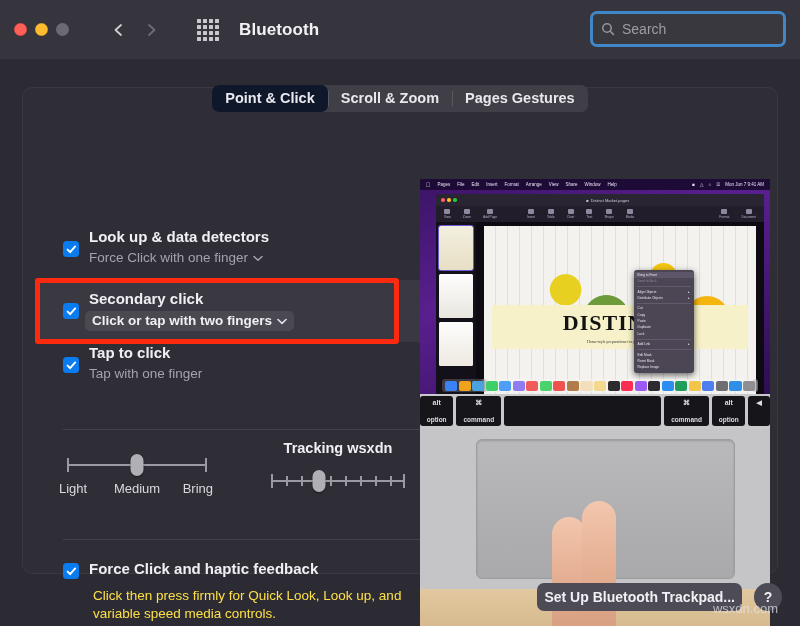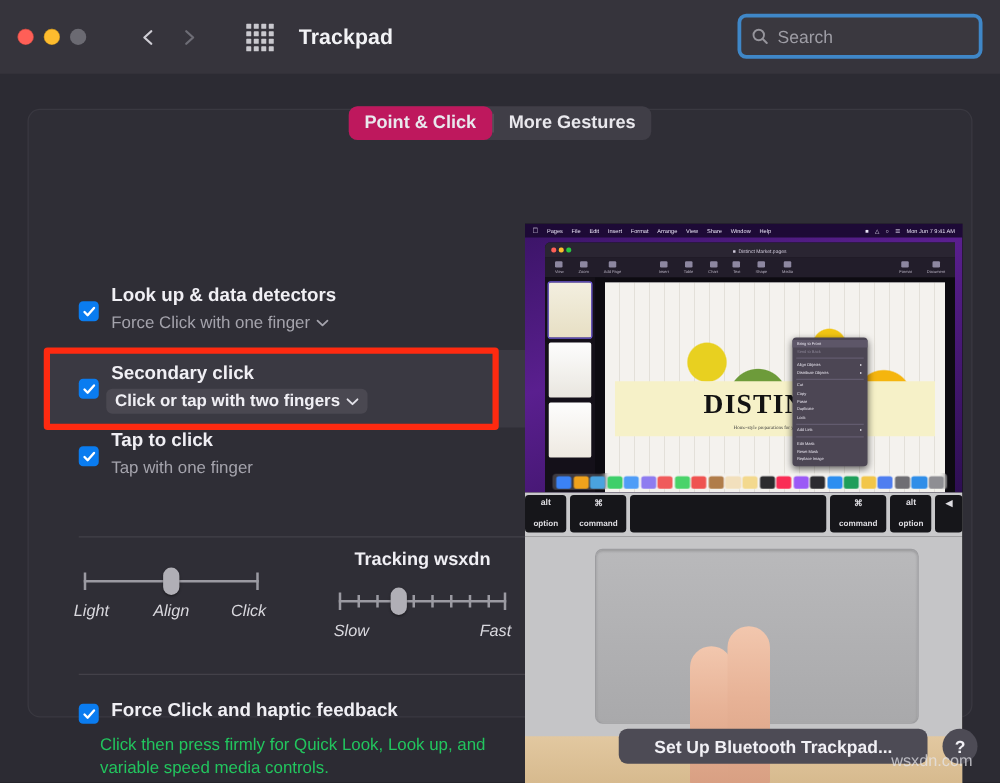--- a/index.html
+++ b/index.html
@@ -79,21 +79,21 @@
     padding: 0;
   }
   .tab {
     font-size: 14.5px; font-weight: bold;
     color: #e9e8ed;
     padding: 0 13px;
     height: 27px; line-height: 27px;
     border-radius: 7px;
     position: relative;
   }
-  .tab.active { background: #be185d; }
+  .tab.active { background: #0f172a; }
   .tab.sep::before {
     content: ""; position: absolute; left: 0; top: 6px;
     width: 1px; height: 15px; background: #5a585f;
   }
 
   .panel {
     position: absolute;
     left: 22px; top: 28px; right: 22px; bottom: 52px;
     background: #2f2e36;
     border-radius: 10px;
@@ -176,31 +176,31 @@
   .tick.mid { top: 6px; height: 10px; }
   .thumb {
     position: absolute; top: 0;
     width: 13px; height: 22px;
     border-radius: 7px;
     background: #b0afb6;
     transform: translateX(-50%);
     box-shadow: 0 1px 2px rgba(0,0,0,.45);
   }
   .endlabels {
-    position: relative; margin-top: 5px; height: 16px; font-style: italic;
+    position: relative; margin-top: 5px; height: 16px;
   }
   .endlabels span {
     position: absolute; color: #d9d8de; font-size: 13px;
     white-space: nowrap;
   }
 
   .forceclick { position: absolute; left: 0; top: 472px; width: 398px; }
   .fc-sub {
-    position: absolute; left: 57px;
-    color: #22c55e; font-size: 13.5px; line-height: 18px;
+    position: absolute; left: 70px;
+    color: #fde047; font-size: 13.5px; line-height: 18px;
     width: 320px;
   }
 
   
   .preview {
     position: absolute;
     left: 420px; top: 120px;
     width: 350px; height: 450px;
     overflow: hidden;
     background: #000;
@@ -331,21 +331,21 @@
   .bottombar {
     position: absolute; left: 0; right: 0; bottom: 0; height: 52px;
     display: flex; align-items: center; justify-content: flex-end;
     padding: 0 18px 6px 0; gap: 12px;
   }
   .btn {
     background: #4d4b55;
     color: #f1f0f5;
     font-size: 14px; font-weight: bold;
     border-radius: 7px;
-    padding: 6px 28px;
+    padding: 6px 7px;
     border: none;
     white-space: nowrap;
     font-family: "Liberation Sans", sans-serif;
     text-align: center;
   }
   .helpbtn {
     width: 28px; height: 28px; border-radius: 50%;
     background: #4d4b55; color: #f1f0f5;
     font-size: 14px; font-weight: bold;
     display: flex; align-items: center; justify-content: center;
@@ -395,21 +395,21 @@
       <i></i>
         <i></i>
         <i></i>
         <i></i>
       <i></i>
         <i></i>
         <i></i>
         <i></i>
     </div>
 
-    <div class="wintitle">Trackpad</div>
+    <div class="wintitle">Bluetooth</div>
 
     <div class="searchwrap">
       <span class="sicon">
         <svg width="14" height="14" viewBox="0 0 14 14">
           <circle cx="6" cy="6" r="4.2" fill="none" stroke="#b5b4bb" stroke-width="1.5"></circle>
           <line x1="9.2" y1="9.2" x2="12.4" y2="12.4" stroke="#b5b4bb" stroke-width="1.6" stroke-linecap="round"></line>
         </svg>
       </span>
       <span class="searchph">Search</span>
     </div>
@@ -476,45 +476,41 @@
           <div class="sgroup" style="left:44px; top:0; width:140px">
             <div class="track">
               <div class="trackline"></div>
               <div class="tick" style="left:0"></div>
               <div class="tick" style="left:50%"></div>
               <div class="tick" style="right:0"></div>
               <div class="thumb" style="left:50%"></div>
             </div>
             <div class="endlabels">
               <span style="left:-8px">Light</span>
-              <span style="left:50%;transform:translateX(-50%)">Align</span>
-              <span style="right:-6px">Click</span>
+              <span style="left:50%;transform:translateX(-50%)">Medium</span>
+              <span style="right:-6px">Bring</span>
             </div>
           </div>
 
           <div class="sgroup" style="left:248px; top:0; width:134px">
             <div class="slabel">Tracking wsxdn</div>
             <div class="track">
               <div class="trackline"></div>
               <div class="tick" style="left:0%"></div>
               <div class="tick mid" style="left:11.1%"></div>
               <div class="tick mid" style="left:22.2%"></div>
               <div class="tick mid" style="left:33.3%"></div>
               <div class="tick mid" style="left:44.4%"></div>
               <div class="tick mid" style="left:55.5%"></div>
               <div class="tick mid" style="left:66.6%"></div>
               <div class="tick mid" style="left:77.7%"></div>
               <div class="tick mid" style="left:88.8%"></div>
               <div class="tick" style="right:0"></div>
               <div class="thumb" style="left:36%"></div>
             </div>
-            <div class="endlabels">
-              <span style="left:-4px">Slow</span>
-              <span style="right:-4px">Fast</span>
-            </div>
           </div>
 
         </div>
 
         <div class="divider" style="top:451px"></div>
 
         <div class="forceclick">
           <span class="cb" style="top:3px">
             <svg width="11" height="11" viewBox="0 0 11 11">
                 <polyline points="1.6,5.6 4.1,8.2 9.2,2.4" fill="none" stroke="#fff" stroke-width="1.9" stroke-linecap="round" stroke-linejoin="round"></polyline>
@@ -523,21 +519,22 @@
           <span class="opt-title" style="top:0">Force Click and haptic feedback</span>
           <span class="fc-sub" style="top:27px">Click then press firmly for Quick Look, Look up, and variable speed media controls.</span>
         </div>
 
       </div>
     </div>
 
     <div class="tabbar">
       <div class="tabs">
         <div class="tab active">Point &amp; Click</div>
-        <div class="tab sep">More Gestures</div>
+        <div class="tab sep">Scroll &amp; Zoom</div>
+        <div class="tab sep">Pages Gestures</div>
       </div>
     </div>
 
     <div class="preview">
 
       <div class="pv-top">
         <div class="pv-menubar">
           <span class="apple"></span>
           <span>Pages</span>
           <span>File</span>

